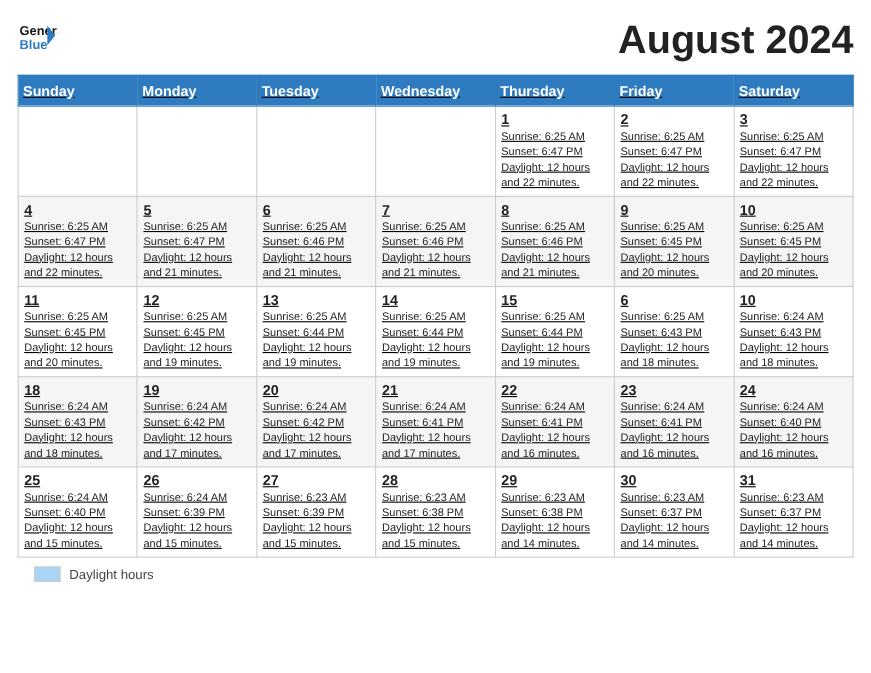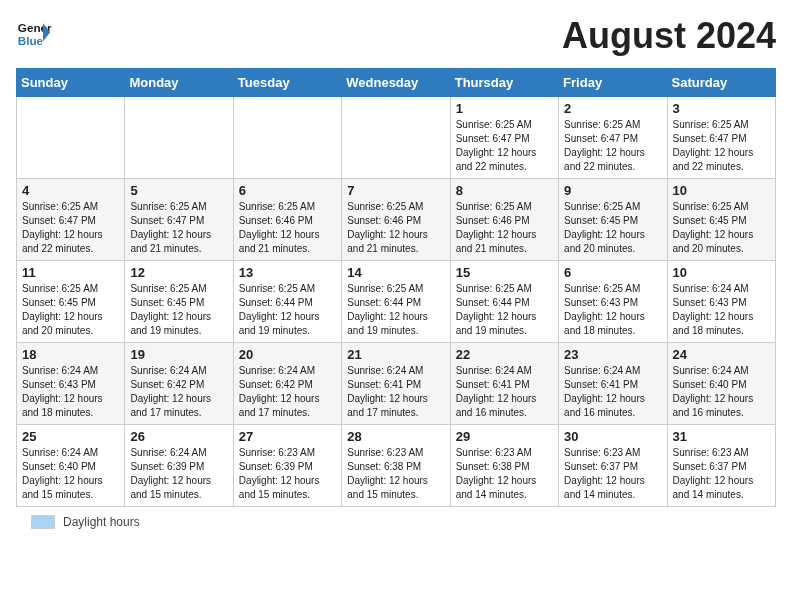--- a/index.html
+++ b/index.html
@@ -36,20 +36,21 @@
     }
     .title-block h2 {
       font-size: 16px;
       font-weight: normal;
       color: #444;
     }
     .calendar {
       width: 100%;
       border-collapse: collapse;
       font-size: 11px;
+      text-decoration: underline;
     }
     .calendar thead th {
       background: #2e7bbf;
       color: #fff;
       padding: 6px 4px;
       text-align: left;
       font-size: 13px;
       font-weight: bold;
       border: 1px solid #2e7bbf;
     }

